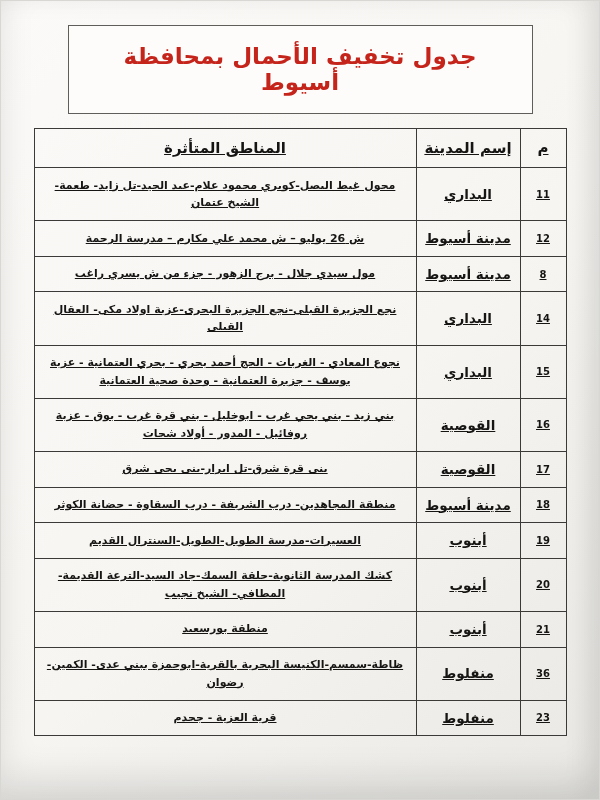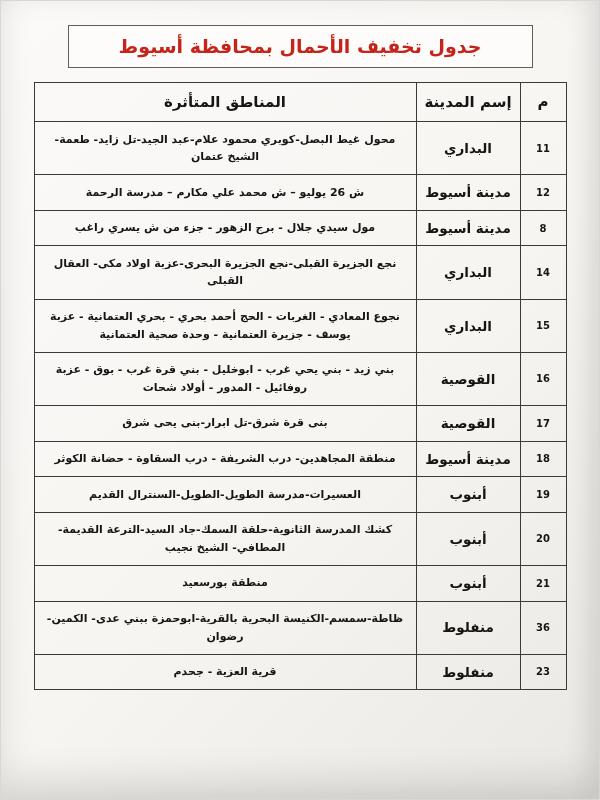--- a/index.html
+++ b/index.html
@@ -23,38 +23,39 @@
   }
   .title-box {
     width: 465px;
     margin: 6px auto 14px auto;
     border: 1.5px solid #5f5e5a;
     background: #fdfcfa;
     padding: 9px 8px 10px 8px;
     text-align: center;
   }
   .title-box h1 {
-    margin: 0;
-    font-size: 19px;
+    margin: 8px;
+    font-size: 23px;
     font-weight: bold;
     letter-spacing: 0.5px;
   }
   table.sched {
     width: 533px;
     margin: 0 auto;
     border-collapse: collapse;
     direction: rtl;
     background: transparent;
   }
   .sched th, .sched td {
     border: 1.2px solid #3b3a38;
     text-align: center;
     vertical-align: middle;
     color: #161513;
     font-weight: bold;
+    text-decoration: underline;
   }
   .sched th {
     font-size: 15px;
     padding: 7px 4px;
   }
   .col-num   { width: 46px;  font-size: 10px; padding: 4px 2px; }
   .col-city  { width: 104px; font-size: 13.5px; padding: 4px 0; line-height: 1.5; }
   .col-areas { font-size: 11px; padding: 8.5px 12px; line-height: 1.6; }
 </style>
 </head>

